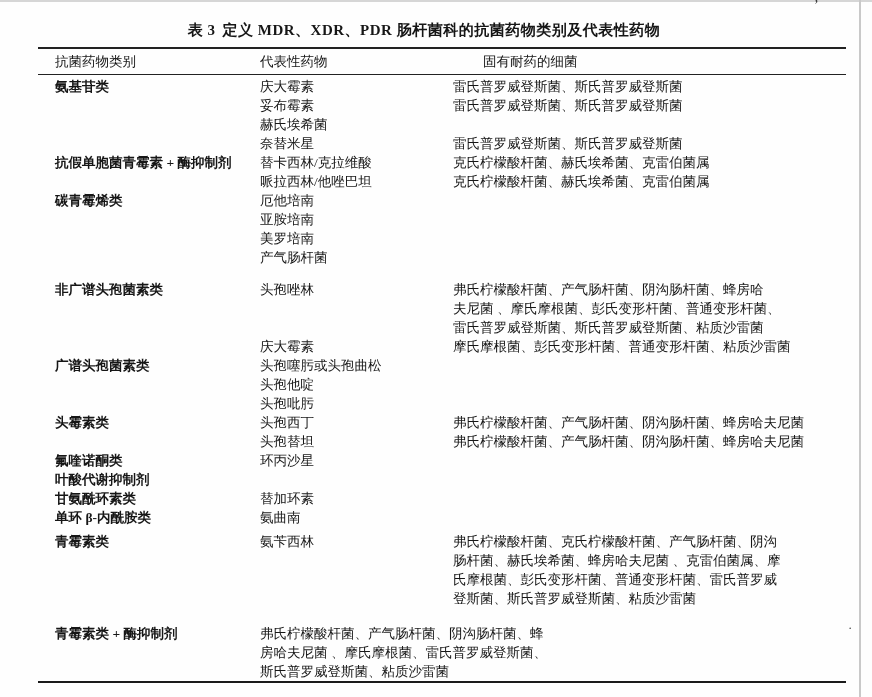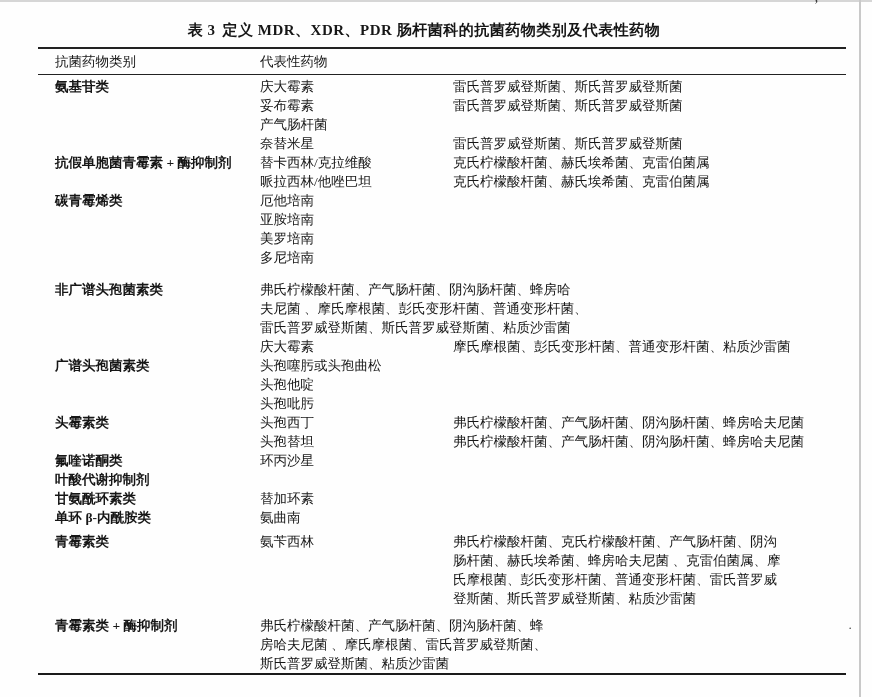--- a/index.html
+++ b/index.html
@@ -33,58 +33,59 @@
   .c3{width:393px;box-sizing:border-box;white-space:pre-line;}
 
   .header-row{padding:3px 0 3px;}
   .header-row .c1,.header-row .c2,.header-row .c3{font-weight:400;font-size:13.5px;}
   .header-row .c3{padding-left:30px;}
 
   #table-body{padding-top:2px;}
   .group{margin:0;}
   #table-body .group:nth-of-type(4){margin-top:13px;}
   #table-body .group:nth-of-type(11){margin-top:5px;}
-  #table-body .group:nth-of-type(12){margin-top:8px;}
+  #table-body .group:nth-of-type(12){margin-top:16px;}
 </style>
 </head>
 <body>
 
 <div class="page">
 
   <div class="top-edge"></div>
 
   <div class="title">
     <span class="tlabel">表 3</span><span>定义 MDR、XDR、PDR 肠杆菌科的抗菌药物类别及代表性药物</span>
   </div>
 
   <div class="table">
     <div class="rule rule-top"></div>
 
     <div class="row header-row">
       <div class="cell c1">抗菌药物类别</div>
       <div class="cell c2">代表性药物</div>
+      <div class="cell c3">固有耐药的细菌</div>
     </div>
 
     <div class="rule rule-mid"></div>
 
     <div id="table-body">
         <div class="group">
           <div class="row body-row">
             <div class="cell c1">氨基苷类</div>
             <div class="cell c2">庆大霉素</div>
             <div class="cell c3">雷氏普罗威登斯菌、斯氏普罗威登斯菌</div>
           </div>
           <div class="row body-row">
             <div class="cell c1"></div>
             <div class="cell c2">妥布霉素</div>
             <div class="cell c3">雷氏普罗威登斯菌、斯氏普罗威登斯菌</div>
           </div>
           <div class="row body-row">
             <div class="cell c1"></div>
-            <div class="cell c2">产气肠杆菌</div>
+            <div class="cell c2">赫氏埃希菌</div>
             <div class="cell c3"></div>
           </div>
           <div class="row body-row">
             <div class="cell c1"></div>
             <div class="cell c2">奈替米星</div>
             <div class="cell c3">雷氏普罗威登斯菌、斯氏普罗威登斯菌</div>
           </div>
         </div>
         <div class="group">
           <div class="row body-row">
@@ -109,27 +110,28 @@
             <div class="cell c2">亚胺培南</div>
             <div class="cell c3"></div>
           </div>
           <div class="row body-row">
             <div class="cell c1"></div>
             <div class="cell c2">美罗培南</div>
             <div class="cell c3"></div>
           </div>
           <div class="row body-row">
             <div class="cell c1"></div>
-            <div class="cell c2">多尼培南</div>
+            <div class="cell c2">产气肠杆菌</div>
             <div class="cell c3"></div>
           </div>
         </div>
         <div class="group">
           <div class="row body-row">
             <div class="cell c1">非广谱头孢菌素类</div>
+            <div class="cell c2">头孢唑林</div>
             <div class="cell c3">弗氏柠檬酸杆菌、产气肠杆菌、阴沟肠杆菌、蜂房哈
 夫尼菌 、摩氏摩根菌、彭氏变形杆菌、普通变形杆菌、
 雷氏普罗威登斯菌、斯氏普罗威登斯菌、粘质沙雷菌</div>
           </div>
           <div class="row body-row">
             <div class="cell c1"></div>
             <div class="cell c2">庆大霉素</div>
             <div class="cell c3">摩氏摩根菌、彭氏变形杆菌、普通变形杆菌、粘质沙雷菌</div>
           </div>
         </div>

